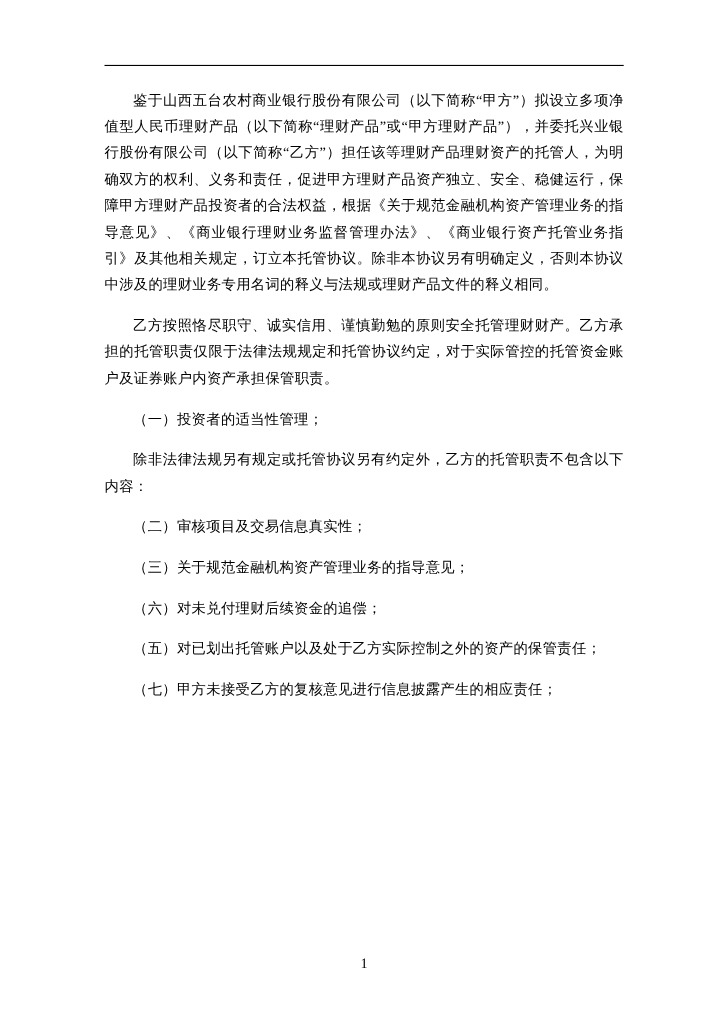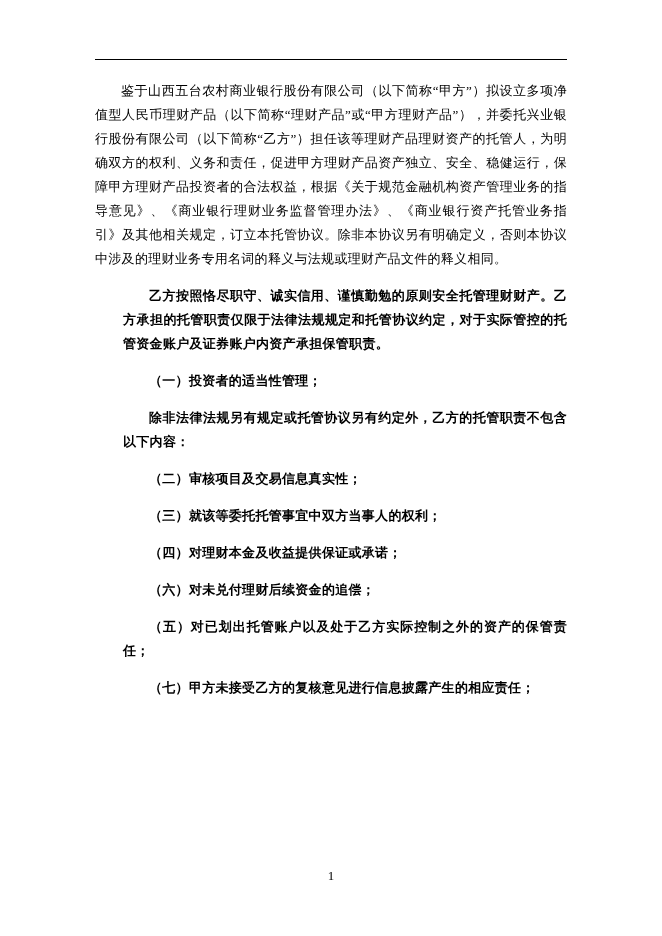--- a/index.html
+++ b/index.html
@@ -29,22 +29,21 @@
     }
     .content p.para {
       font-size: 13px;
       line-height: 24px;
       letter-spacing: 0.3px;
       text-indent: 2em;
       text-align: justify;
       margin: 0 0 13px 0;
     }
     .content p.para.bold {
-      font-weight: bold;
-      margin-left: 28px;
+      font-weight: normal;
     }
     .page-number {
       position: absolute;
       bottom: 52px;
       left: 0;
       right: 0;
       text-align: center;
       font-size: 13px;
       font-family: "Liberation Serif", serif;
     }
@@ -60,23 +59,22 @@
 
 
     <p class="para bold">乙方按照恪尽职守、诚实信用、谨慎勤勉的原则安全托管理财财产。乙方承担的托管职责仅限于法律法规规定和托管协议约定，对于实际管控的托管资金账户及证券账户内资产承担保管职责。</p>
 
     <p class="para bold">（一）投资者的适当性管理；</p>
 
     <p class="para bold">除非法律法规另有规定或托管协议另有约定外，乙方的托管职责不包含以下内容：</p>
 
     <p class="para bold">（二）审核项目及交易信息真实性；</p>
 
-    <p class="para bold">（三）就该等委托托管事宜中双方当事人的权利；</p>
+    <p class="para bold">（三）关于规范金融机构资产管理业务的指导意见；</p>
 
-    <p class="para bold">（四）对理财本金及收益提供保证或承诺；</p>
 
     <p class="para bold">（六）对未兑付理财后续资金的追偿；</p>
 
     <p class="para bold">（五）对已划出托管账户以及处于乙方实际控制之外的资产的保管责任；</p>
 
     <p class="para bold">（七）甲方未接受乙方的复核意见进行信息披露产生的相应责任；</p>
 
   </div>
 </div>
 

